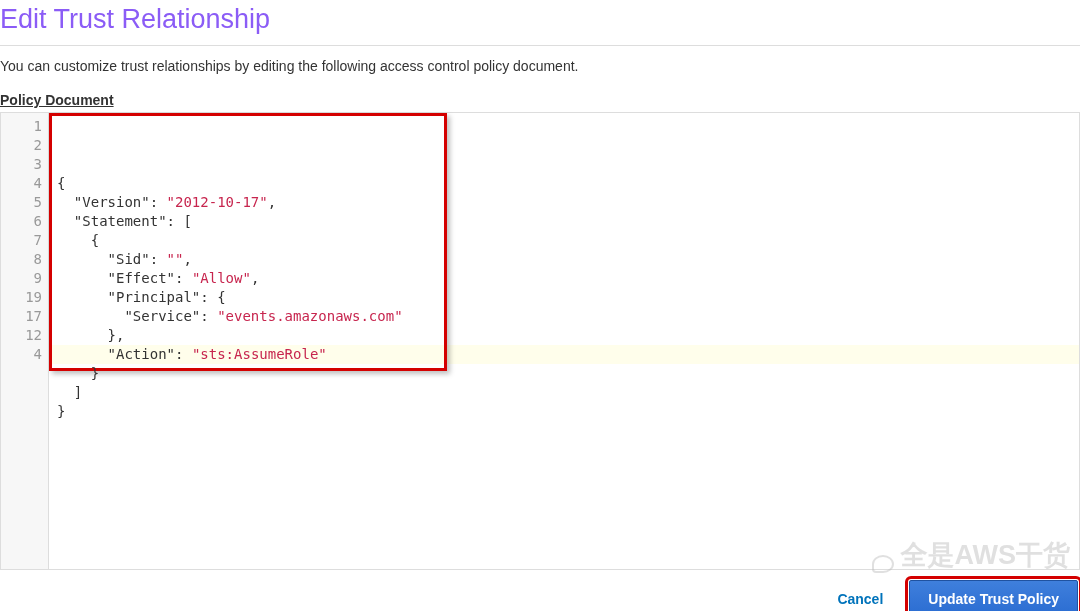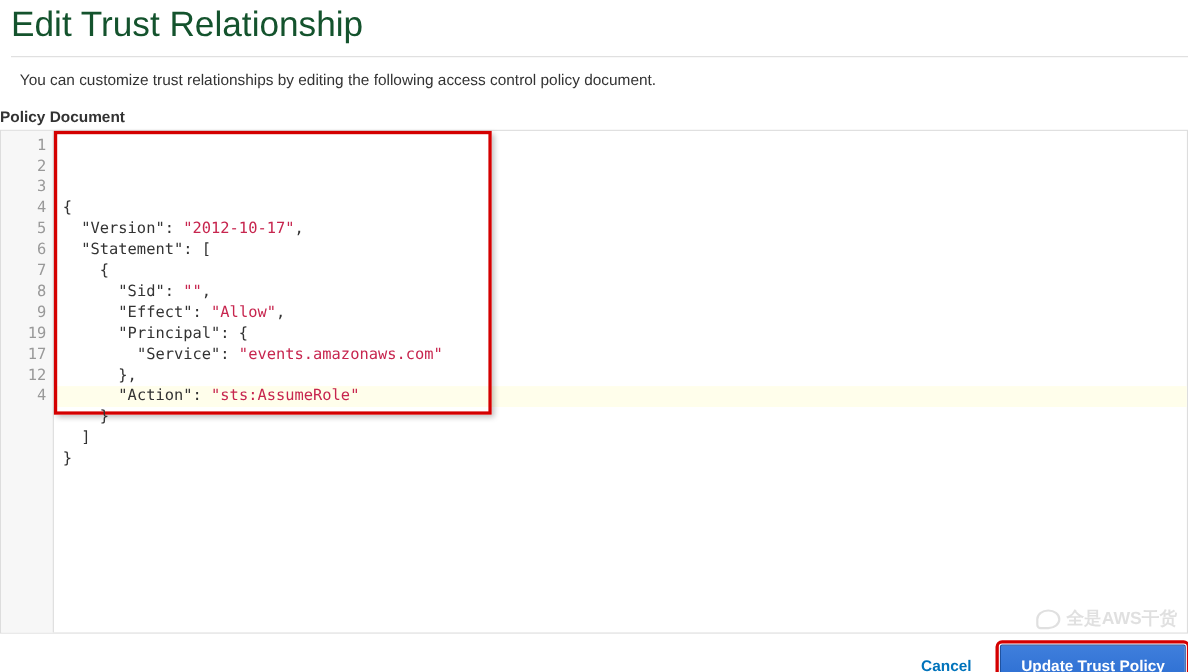--- a/index.html
+++ b/index.html
@@ -9,39 +9,38 @@
     }
     body {
       font-family: "Helvetica Neue", Helvetica, Arial, sans-serif;
       background: #fff;
       width: 1080px;
       height: 611px;
       overflow: hidden;
       position: relative;
     }
     .page-title {
-      font-size: 32px;
+      font-size: 27px;
       font-weight: 400;
-      color: #14532d;
+      color: #8b5cf6;
       padding: 4px 0 10px 0;
       border-bottom: 1px solid #ddd;
       margin-bottom: 12px;
-      margin-left: 10px;
     }
     .description {
       font-size: 14px;
       color: #333;
       margin-bottom: 18px;
-      margin-left: 18px;
     }
     .section-label {
       font-size: 14px;
       font-weight: bold;
       color: #333;
       margin-bottom: 4px;
+      text-decoration: underline;
     }
     .editor-wrap {
       border: 1px solid #ddd;
       background: #fff;
       height: 458px;
       position: relative;
     }
     .editor {
       font-family: Menlo, Monaco, Consolas, monospace;
       font-size: 14px;
@@ -123,26 +122,26 @@
       border-radius: 2px;
       cursor: pointer;
       outline: 3px solid #d40000;
       outline-offset: 1px;
     }
     .watermark {
       position: absolute;
       right: 10px;
       bottom: 38px;
       color: #bbb;
-      font-size: 16px;
+      font-size: 27px;
       font-weight: bold;
       opacity: 0.45;
       pointer-events: none;
       display: flex;
-      align-items: center;
+      align-items: flex-end;
       gap: 6px;
     }
     .wm-bubble {
       width: 22px;
       height: 18px;
       border: 2px solid #bbb;
       border-radius: 50% 50% 50% 4px;
       display: inline-block;
       position: relative;
     }

